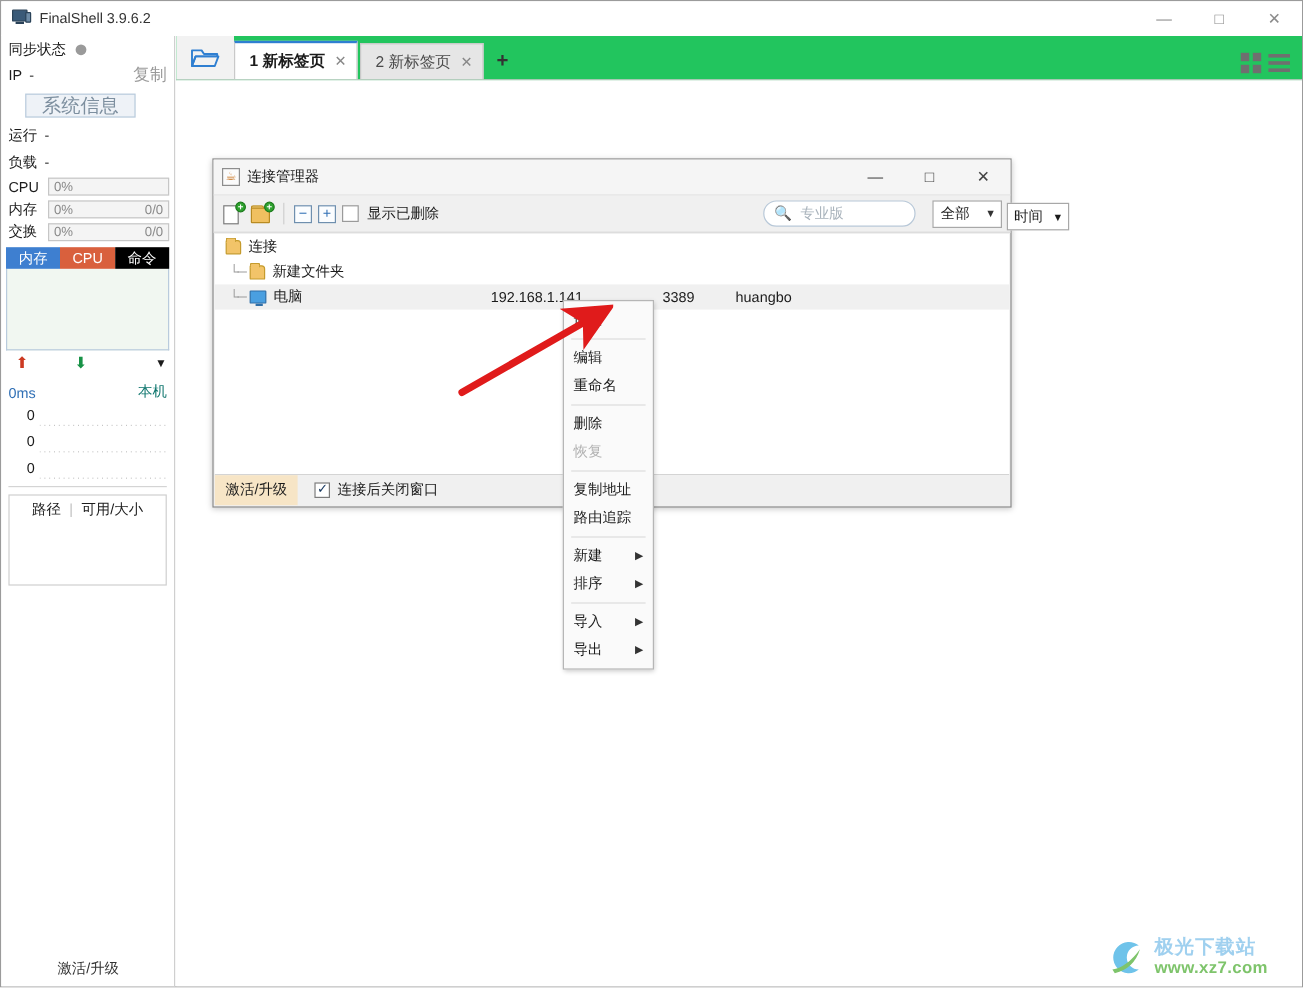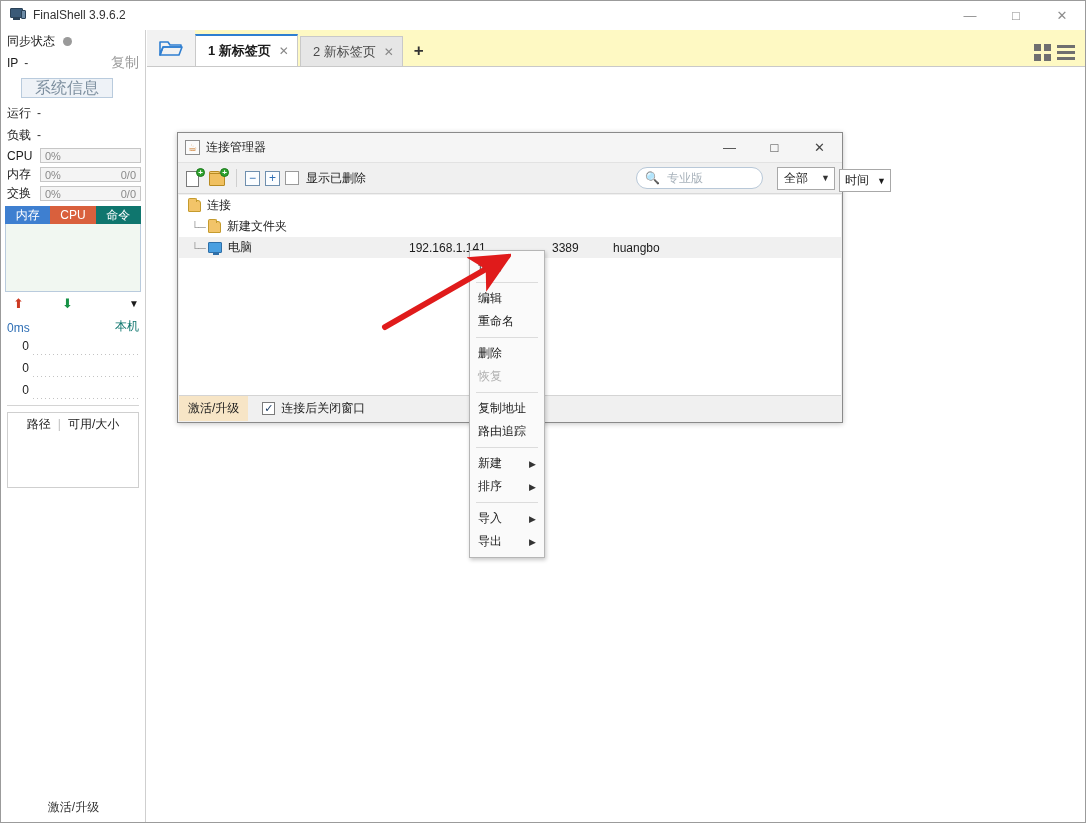--- a/index.html
+++ b/index.html
@@ -75,21 +75,21 @@
   .meter-pct { font-size: 11px; color: #8a8a8a; padding-left: 4px; }
   .meter-frac { font-size: 11px; color: #8a8a8a; margin-left: auto; padding-right: 4px; }
 
   .tabs3 { display: flex; margin: 3px 4px 0 4px; height: 18px; }
   .tab3 {
     flex: 1; display: flex; align-items: center; justify-content: center;
     font-size: 12px; color: #ffffff;
   }
   .tab3.mem { background: #3e7fd0; }
   .tab3.cpu { background: #d9603d; }
-  .tab3.cmd { background: #0f766e; }
+  .tab3.cmd { background: #000000; }
 
   .chart-panel {
     margin: 0 4px; height: 68px; background: #f1f7f1;
     border: 1px solid #b9cbdd; border-top: none;
   }
 
   .netbar { display: flex; align-items: center; height: 20px; padding: 2px 6px 0 6px; position: relative; }
   .arrow-up { color: #cc3a22; font-size: 13px; margin-left: 6px; }
   .arrow-dn { color: #179246; font-size: 13px; margin-left: 38px; }
   .caret-dn { color: #1b1b1b; font-size: 10px; margin-left: auto; }
@@ -116,21 +116,21 @@
   .disk-outer { margin: 0 6px; border: 1px solid #cfcfcf; }
 
   .sb-footer {
     position: absolute; bottom: 6px; left: 0; width: 145px;
     text-align: center; font-size: 12px; color: #333;
   }
 
   
   .tabstrip {
     position: absolute; left: 146px; top: 29px; right: 0; height: 37px;
-    background: #fef9c3; border-bottom: 1px solid #c9c9c9;
+    background: #22c55e; border-bottom: 1px solid #c9c9c9;
     display: flex; align-items: flex-end;
   }
   .open-btn {
     width: 48px; height: 36px; display: flex; align-items: center; justify-content: center;
     background: #f2f2f2;
   }
   .tab {
     height: 30px; min-width: 96px; padding: 0 8px 0 12px;
     display: flex; align-items: center; gap: 8px;
     background: #e6e6e6; border: 1px solid #c9c9c9; border-bottom: none;
@@ -571,14 +571,24 @@
 
   <svg class="arrow-svg" width="140" height="90" viewBox="0 0 140 90">
     <defs>
       <marker id="ah" markerWidth="7" markerHeight="7" refX="3.2" refY="3.3" orient="auto">
         <path d="M0,0 L7,3.3 L0,6.6 L1.8,3.3 Z" fill="#e01b1b"></path>
       </marker>
     </defs>
     <line x1="14" y1="78" x2="122" y2="16" stroke="#e01b1b" stroke-width="6" stroke-linecap="round" marker-end="url(#ah)"></line>
   </svg>
 
+  <div class="watermark">
+    <svg width="38" height="34" viewBox="0 0 38 34">
+      <path d="M30 7 A13 13 0 1 0 30 27 A10 10 0 1 1 30 7 Z" fill="#6fc3ea"></path>
+      <path d="M8 27 Q20 25 31 10 Q26 26 10 30 Z" fill="#7ec46b"></path>
+    </svg>
+    <span class="wm-text">
+      <span class="wm-cn">极光下载站</span>
+      <span class="wm-en">www.xz7.com</span>
+    </span>
+  </div>
 
 </div>
 
 </body></html>

